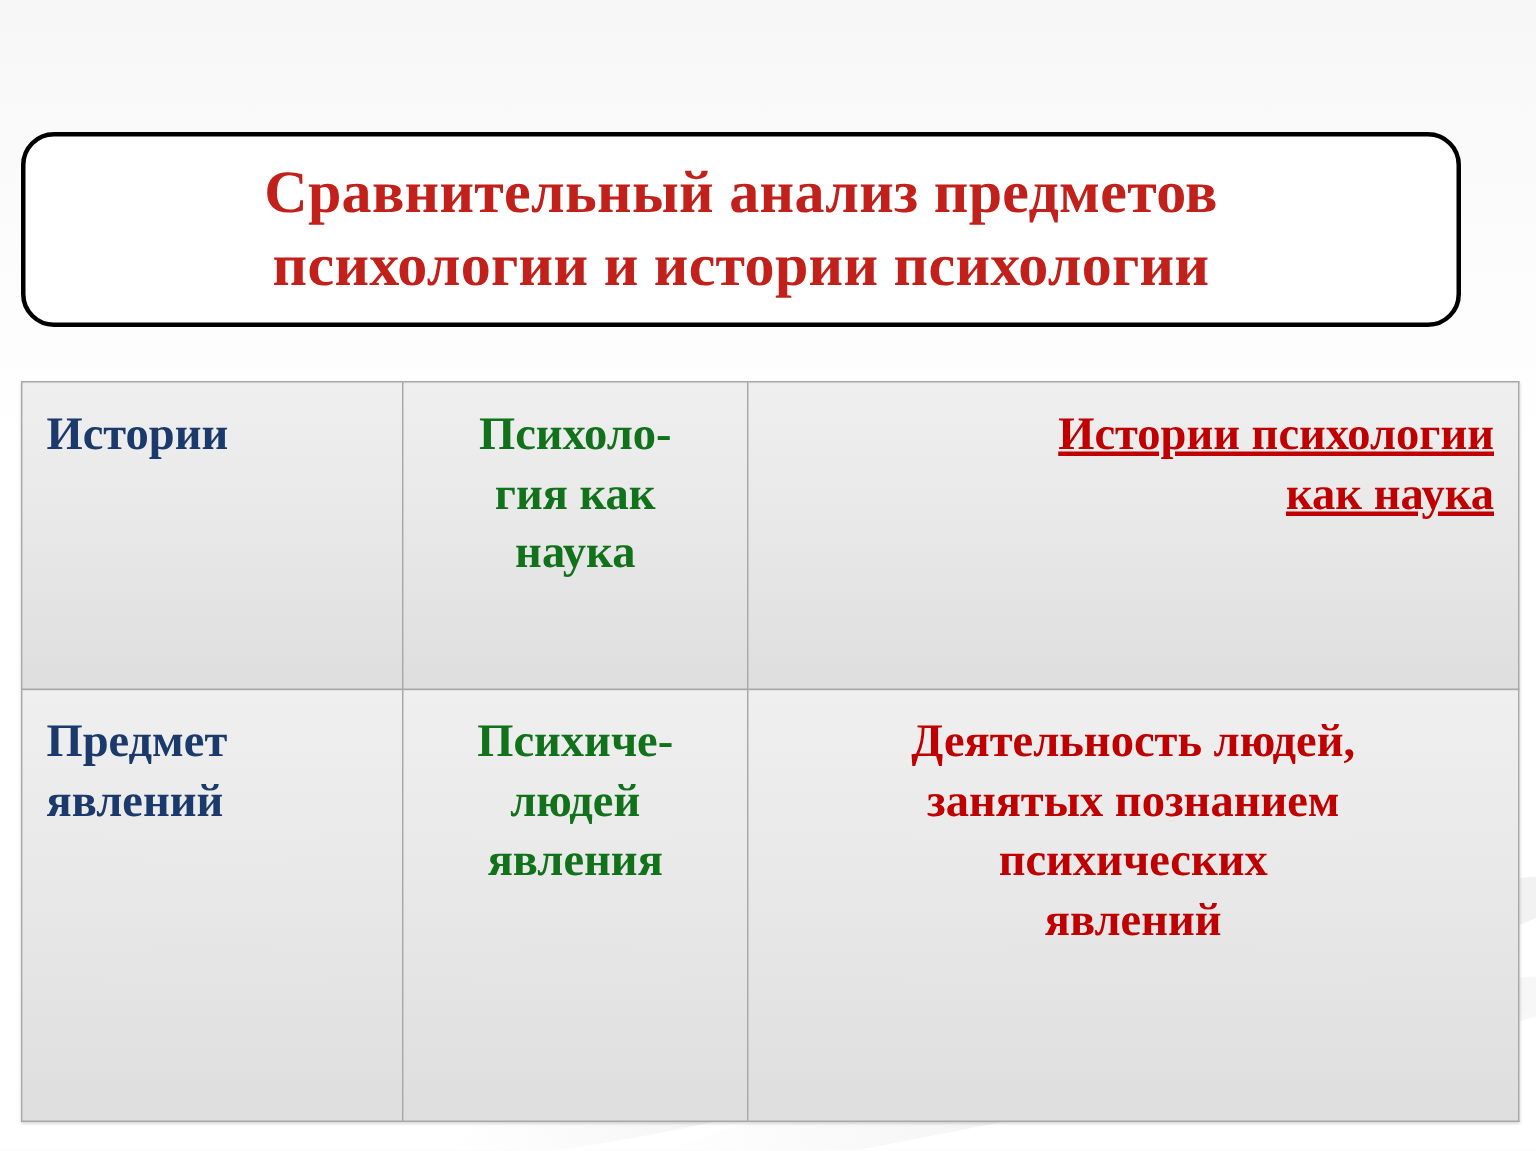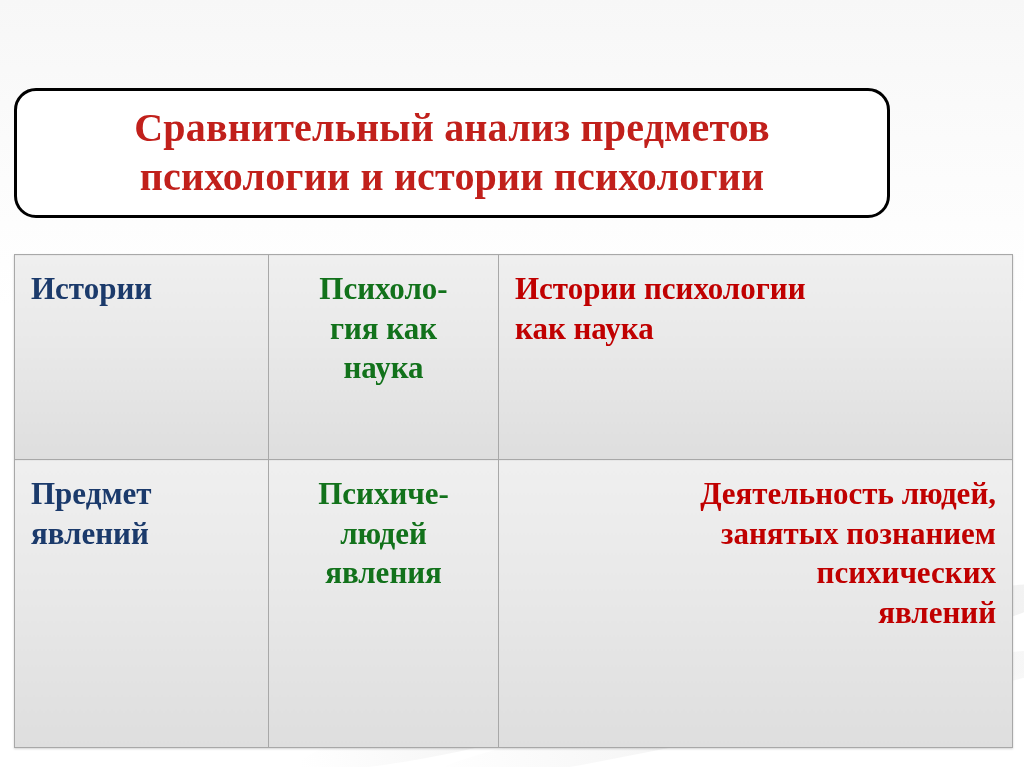--- a/index.html
+++ b/index.html
@@ -59,21 +59,21 @@
     transform-origin: left center;
     border-radius: 50% / 100%;
     background: linear-gradient(90deg, rgba(245,245,245,0) 0%, #f4f4f4 50%, #f7f7f7 100%);
   }
 
   
   #title-box {
     position: absolute;
     left: 14px;
     top: 88px;
-    width: 876px;
+    width: 960px;
     height: 130px;
     box-sizing: border-box;
     border: 3px solid #000000;
     border-radius: 22px;
     background: #ffffff;
     display: flex;
     align-items: center;
     justify-content: center;
     z-index: 2;
   }
@@ -111,22 +111,22 @@
   }
   .col-param  { width: 254px; }
   .col-psy    { width: 230px; }
   .col-hist   { width: 514px; }
 
   .row-header td { height: 180px; }
   .row-body   td { height: 263px; }
 
   .c-param { color: #1b3a6b; text-align: left; }
   .c-psy   { color: #12721b; text-align: center; }
-  .c-hist  { color: #c00000; text-align: right; }
-  .c-hist-center { color: #c00000; text-align: left; }
+  .c-hist  { color: #c00000; text-align: center; }
+  .c-hist-center { color: #c00000; text-align: right; text-decoration: underline; }
 
   .cell-text { white-space: pre-line; display: block; }
 </style>
 </head>
 <body>
 
 <div id="slide-bg">
   <div class="band band-a"></div>
   <div class="band band-b"></div>
   <div class="band band-c"></div>

